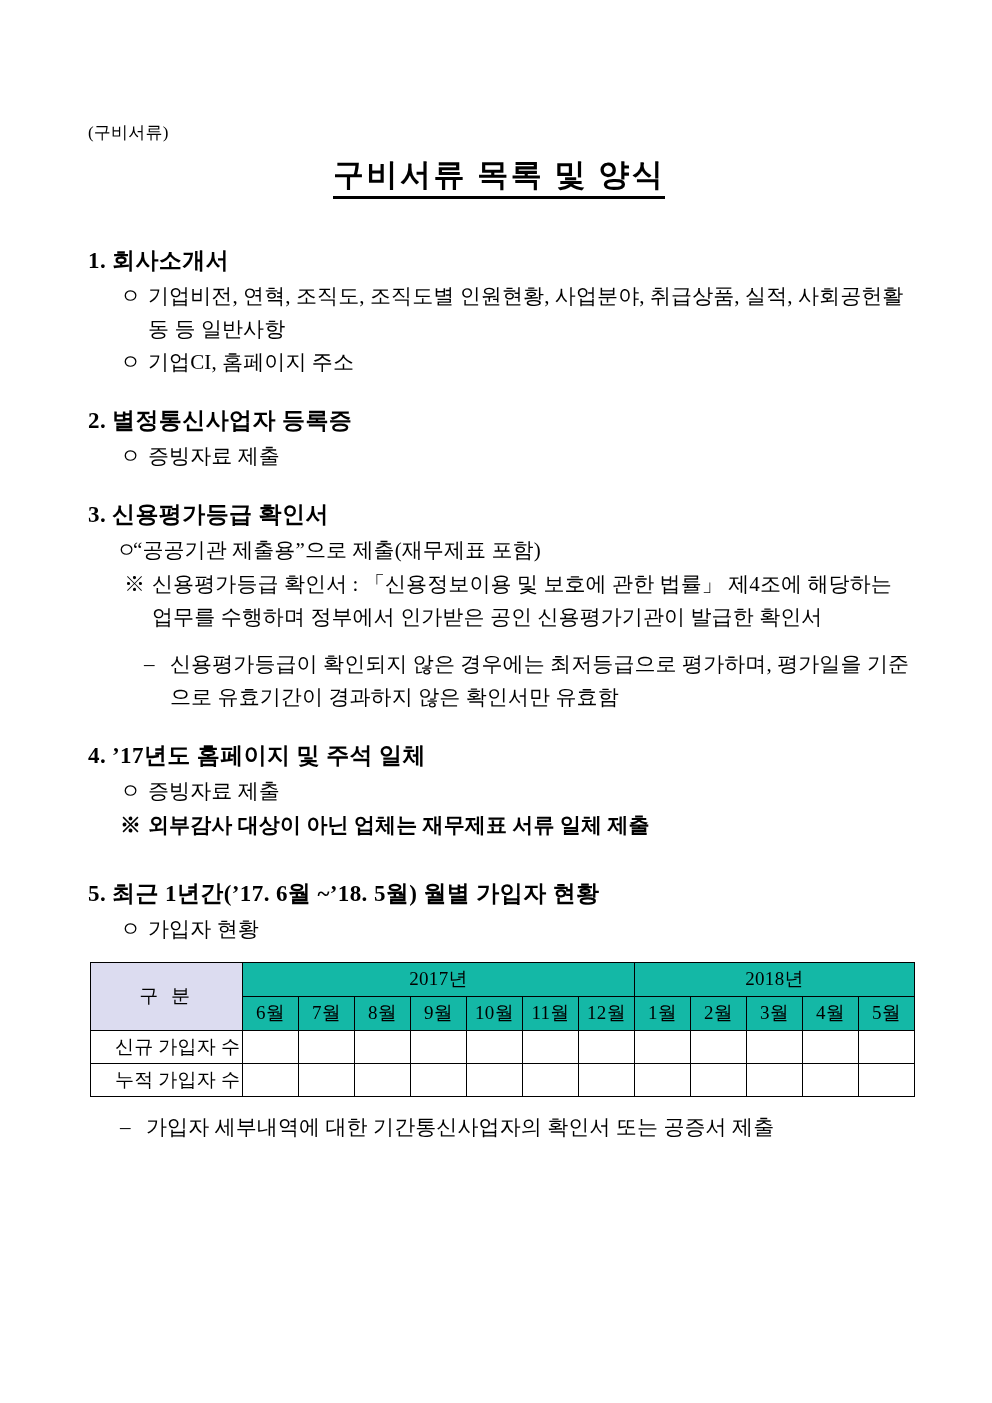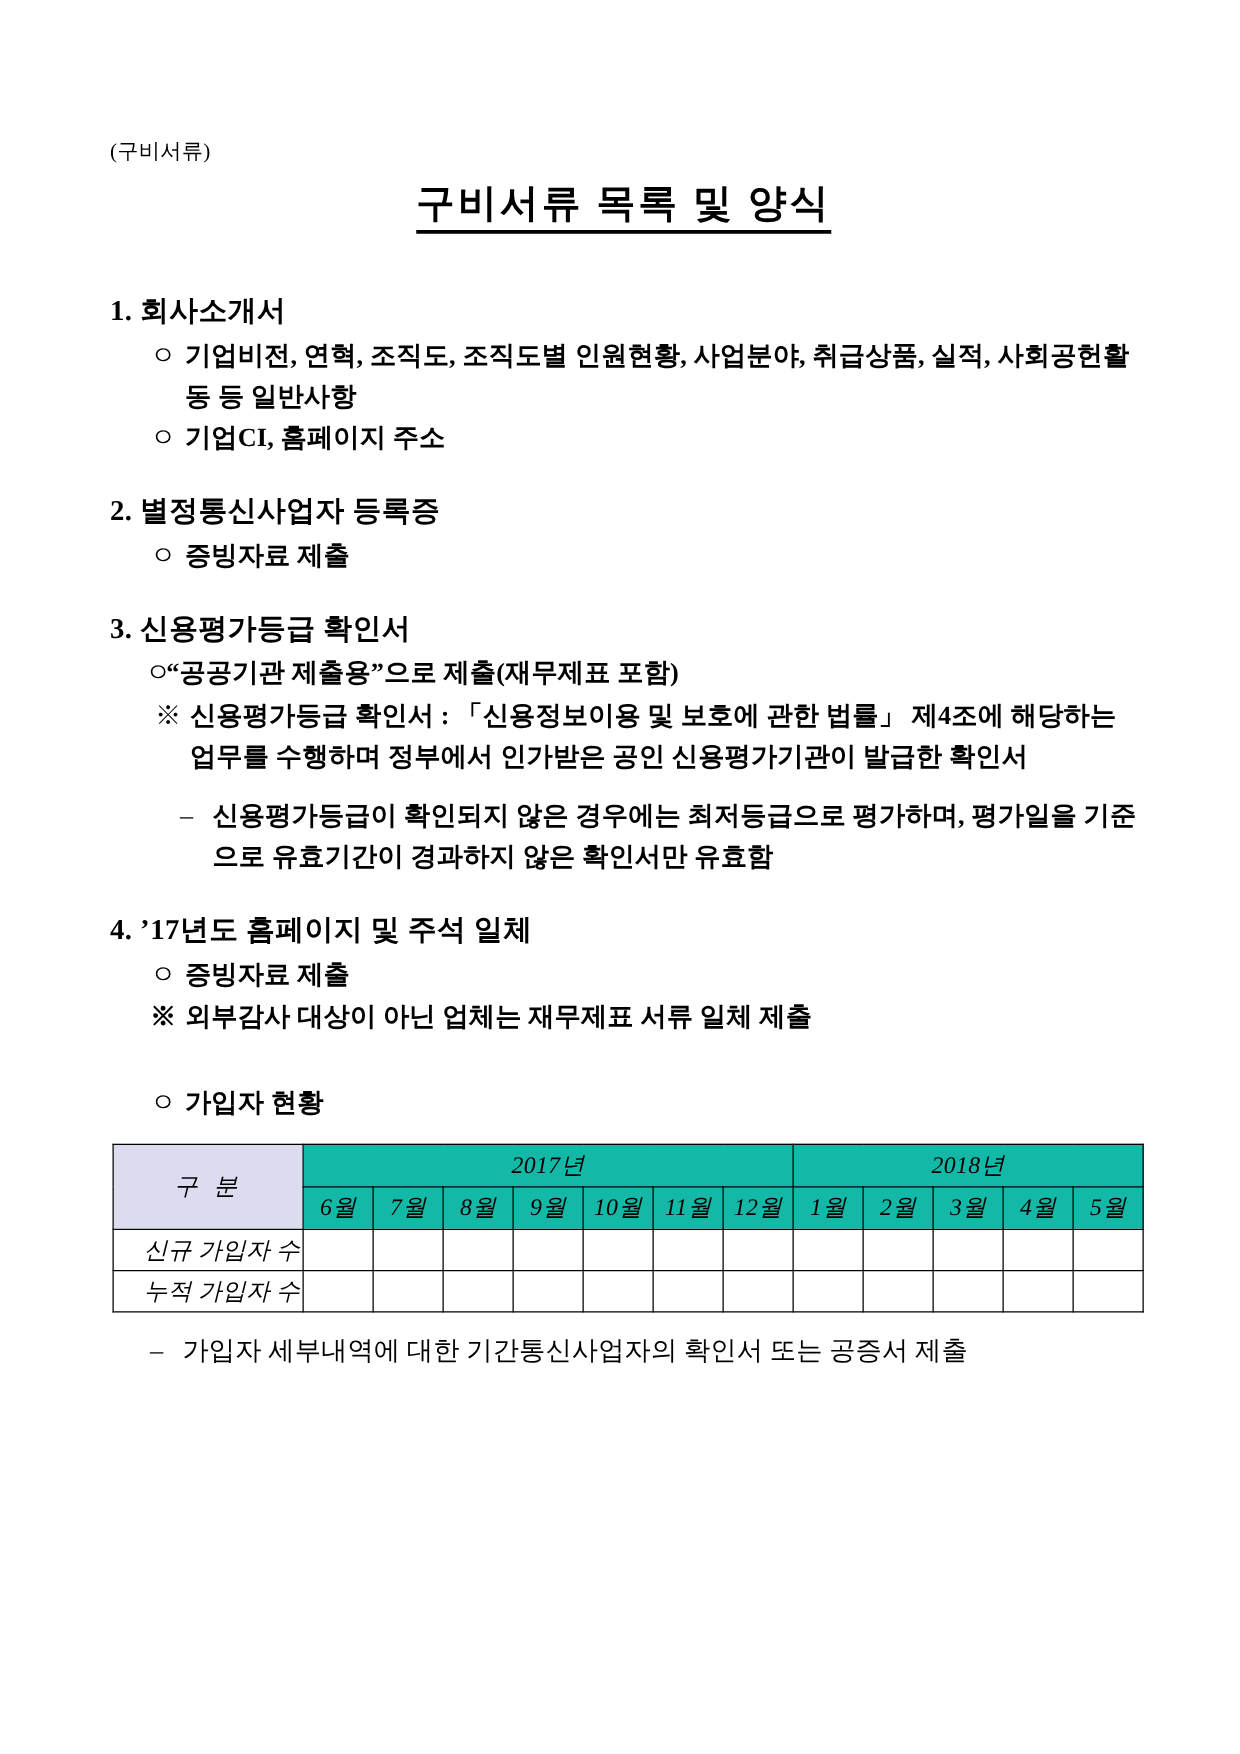--- a/index.html
+++ b/index.html
@@ -24,21 +24,21 @@
     height: 1403px;
     box-sizing: border-box;
     padding: 112px 80px 40px 86px;
   }
 
   
   .doc-tag {
     font-size: 17px;
     line-height: 1;
     letter-spacing: 0.2px;
-    margin: 0 0 16px 2px;
+    margin: 12px 0 16px 2px;
   }
 
   .doc-title-wrap {
     text-align: center;
     margin: 0 0 46px 0;
   }
   .doc-title {
     display: inline-block;
     font-size: 31px;
     font-weight: bold;
@@ -68,21 +68,21 @@
     display: flex;
     align-items: flex-start;
     font-size: 21px;
     line-height: 1.58;
     letter-spacing: 0.1px;
   }
   .b-row .mark {
     flex: 0 0 auto;
     text-align: left;
   }
-  .b-row .txt { flex: 1 1 auto; font-weight: bold; }
+  .b-row .txt { flex: 1 1 auto; }
 
   
   .lvl1 { padding-left: 34px; }   
   .lvl1 .mark { width: 28px; }
 
   .lvl1-tight { padding-left: 30px; }
   .lvl1-tight .mark { width: 17px; }
 
   .lvl2 { padding-left: 38px; }   
   .lvl2 .mark { width: 28px; }
@@ -90,21 +90,21 @@
   .lvl3 { padding-left: 58px; }   
   .lvl3 .mark { width: 26px; }
 
   .bold { font-weight: bold; }
 
   .gap-sm { height: 14px; }
   .gap-md { height: 24px; }
   .gap-lg { height: 34px; }
 
   
-  .tbl-wrap { margin: 16px 0 0 4px; font-style: italic; }
+  .tbl-wrap { margin: 16px 0 0 4px; }
 
   table.subs {
     border-collapse: collapse;
     table-layout: fixed;
     width: 818px;
     font-size: 19px;
   }
   table.subs th,
   table.subs td {
     border: 1px solid #000000;
@@ -225,20 +225,23 @@
       <div class="b-row lvl1 bold">
         <span class="mark">※</span>
         <span class="txt">외부감사 대상이 아닌 업체는 재무제표 서류 일체 제출</span>
       </div>
     </div>
   </div>
 
   <div class="gap-lg"></div>
 
   <div class="section">
+    <div class="sec-head">
+      <span class="num">5.</span><span>최근 1년간(’17. 6월 ~’18. 5월) 월별 가입자 현황</span>
+    </div>
     <div class="sec-body">
       <div class="b-row lvl1">
         <span class="mark">ㅇ</span>
         <span class="txt">가입자 현황</span>
       </div>
     </div>
 
     <div class="tbl-wrap">
       <table class="subs">
         <colgroup>

